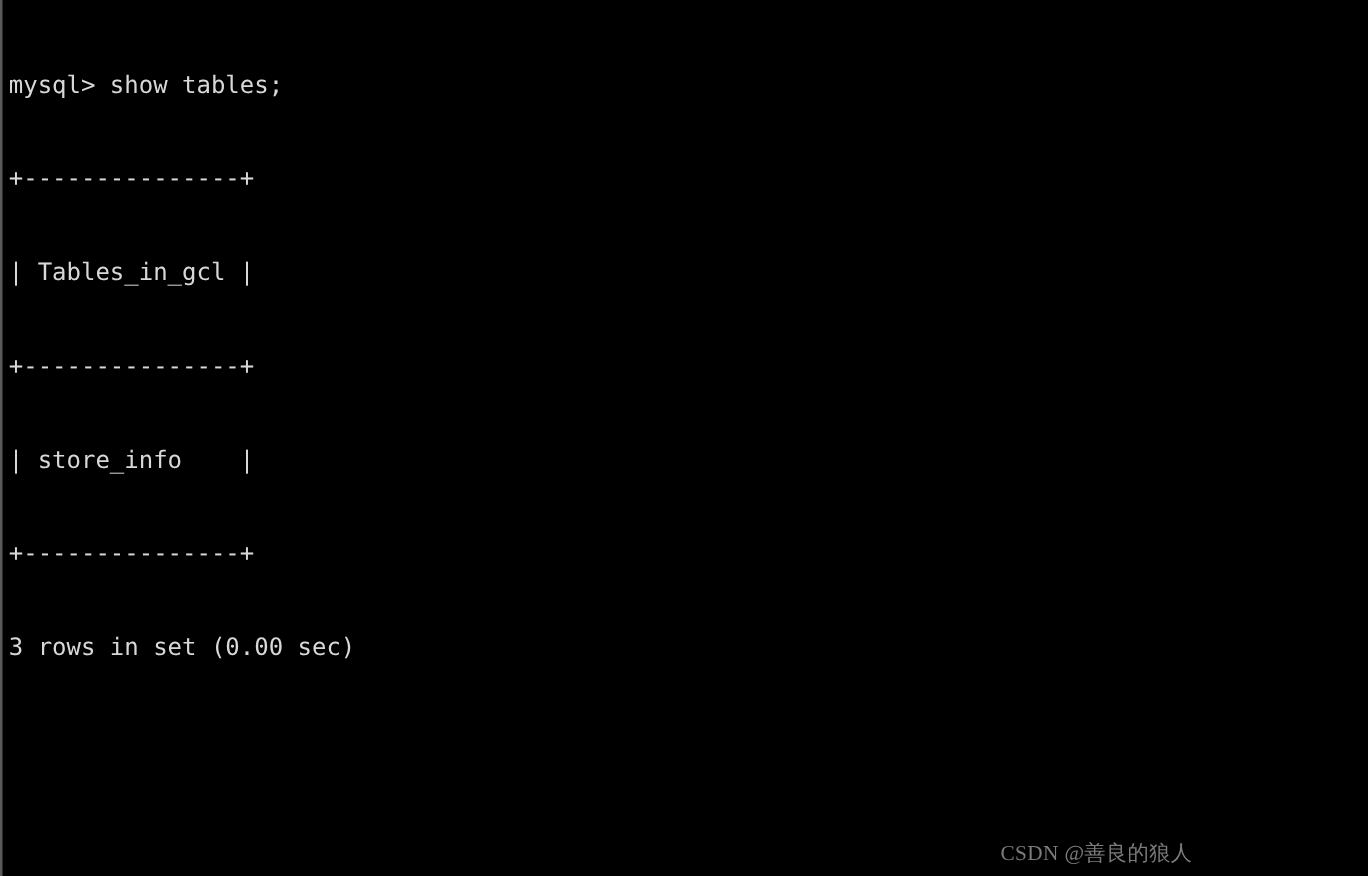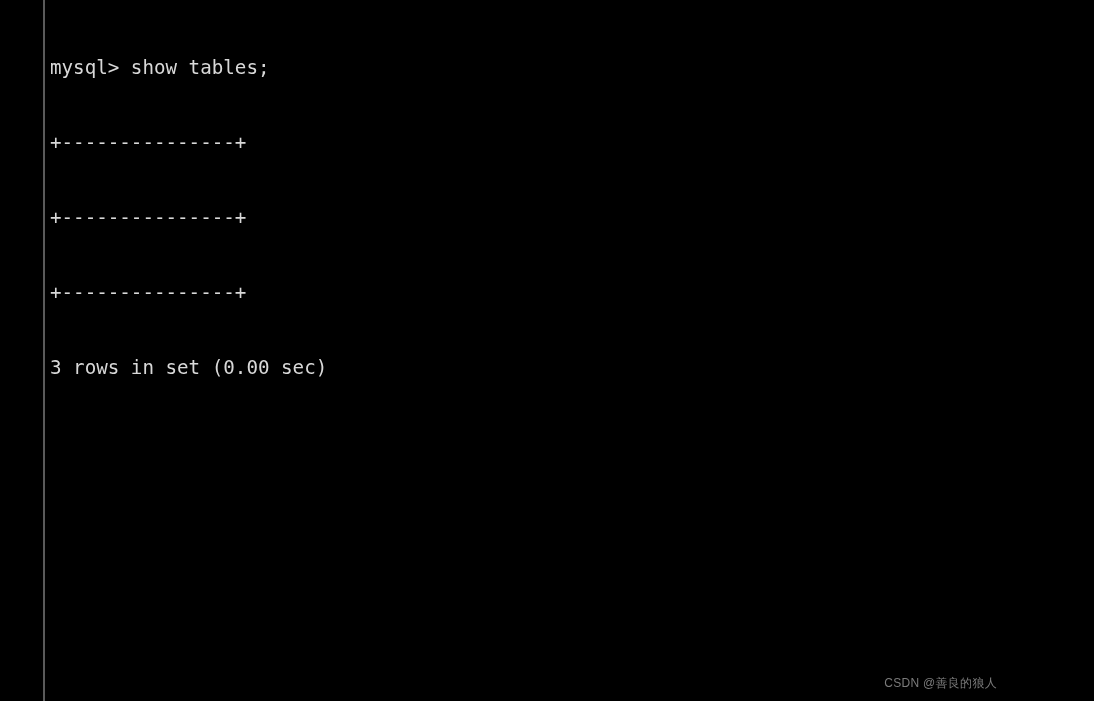--- a/index.html
+++ b/index.html
@@ -15,21 +15,20 @@
     font-family: "DejaVu Sans Mono", "Liberation Mono", monospace;
   }
   #terminal {
     position: relative;
     width: 968px;
     height: 701px;
     background: #000000;
     border-left: 2px solid #5a5a5a;
     box-sizing: border-box;
     overflow: hidden;
-    margin-left: 43px;
   }
   #console {
     position: absolute;
     left: 5px;
     top: 5px;
     right: 0;
     white-space: pre;
     font-family: "DejaVu Sans Mono", "Liberation Mono", monospace;
     font-size: 19.2px;
     line-height: 25px;
@@ -43,36 +42,38 @@
     white-space: pre;
   }
   .term-line.blank {
     height: 25px;
   }
   #watermark {
     position: absolute;
     right: 14px;
     bottom: 8px;
     color: #7b7b7b;
-    font-family: Liberation Sans, sans-serif;
-    font-size: 12px;
+    font-family: Liberation Serif, serif;
+    font-size: 17px;
     line-height: 20px;
     white-space: pre;
     letter-spacing: 0.3px;
   }
 </style>
 </head>
 <body>
 
 <div id="terminal">
 
   <div id="console">
     <span class="term-line">mysql&gt; show tables;</span>
     <span class="term-line">+---------------+</span>
+    <span class="term-line">| Tables_in_gcl |</span>
     <span class="term-line">+---------------+</span>
+    <span class="term-line">| store_info    |</span>
     <span class="term-line">+---------------+</span>
     <span class="term-line">3 rows in set (0.00 sec)</span>
     <span class="term-line blank"></span>
     
     
     
     
     
     
     

